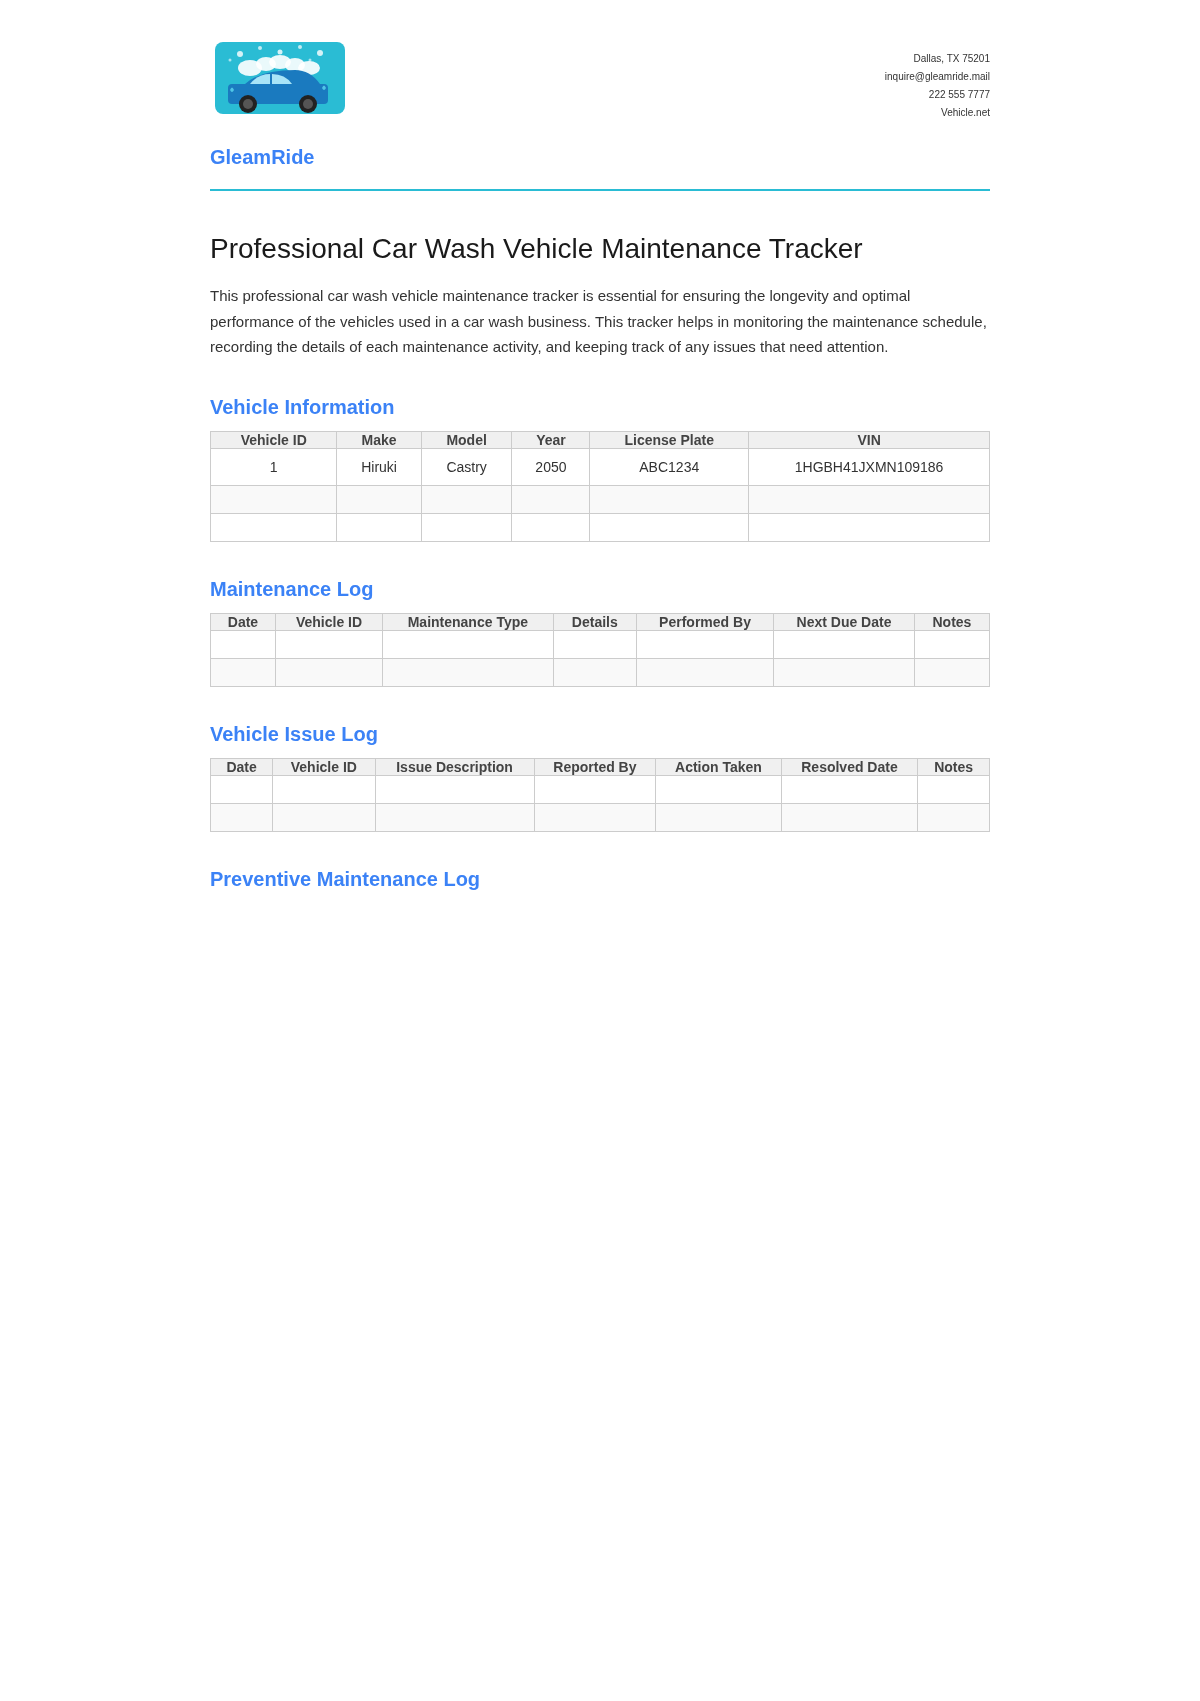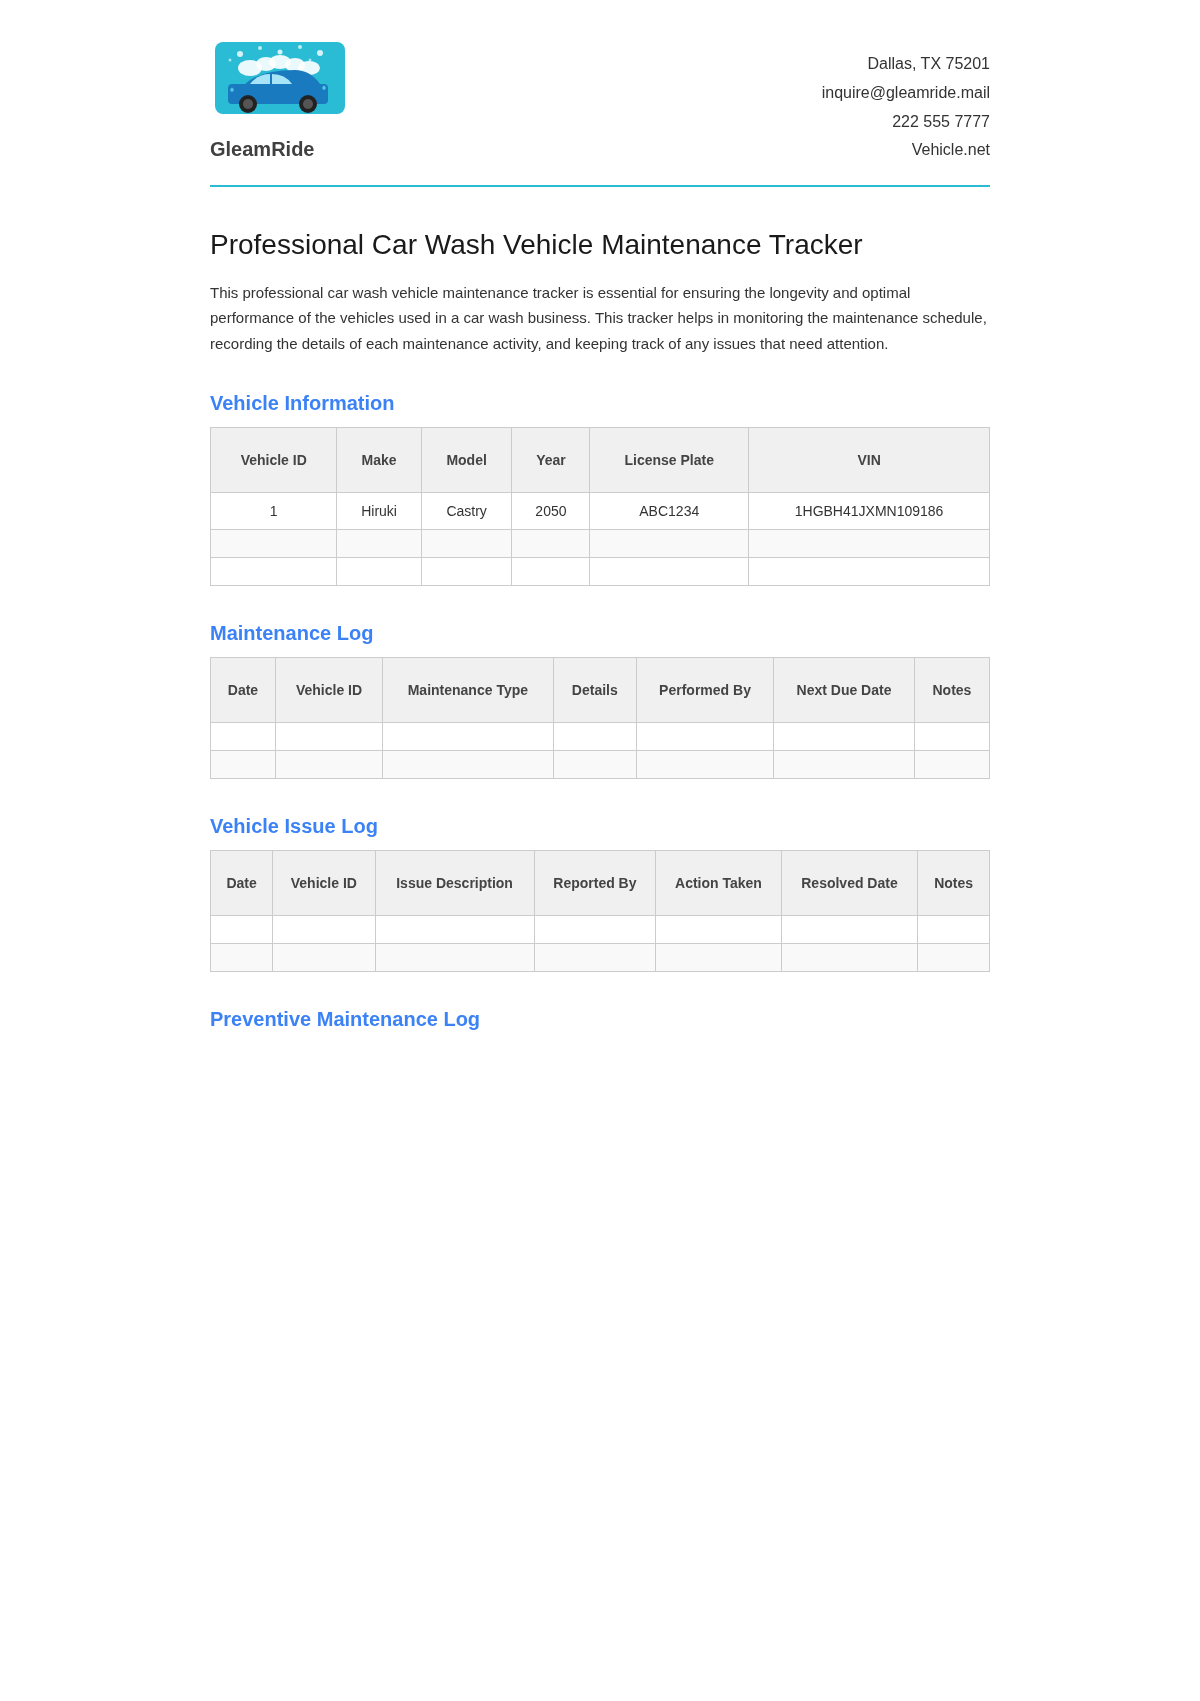--- a/index.html
+++ b/index.html
@@ -24,26 +24,26 @@
       flex-direction: column;
       align-items: flex-start;
     }
     .logo-svg {
       width: 140px;
       height: 90px;
     }
     .logo-name {
       font-size: 20px;
       font-weight: bold;
-      color: #404040;
-      margin-top: 8px;
+      color: #3b82f6;
+      margin-top: 16px;
     }
     .contact-info {
       text-align: right;
-      font-size: 16px;
+      font-size: 10px;
       color: #333;
       line-height: 1.8;
       margin-top: 10px;
     }
 
     .divider {
       border: none;
       border-top: 2px solid #2abcd4;
       margin: 10px 0 40px 0;
     }
@@ -77,21 +77,21 @@
     table {
       width: 100%;
       border-collapse: collapse;
       margin-bottom: 10px;
       font-size: 14px;
     }
     thead tr {
       background-color: #f0f0f0;
     }
     thead th {
-      padding: 24px 12px;
+      padding: 0 12px;
       text-align: center;
       font-weight: 600;
       color: #444;
       border: 1px solid #ccc;
     }
     tbody tr {
       background: #fff;
     }
     tbody tr:nth-child(even) {
       background: #f9f9f9;

